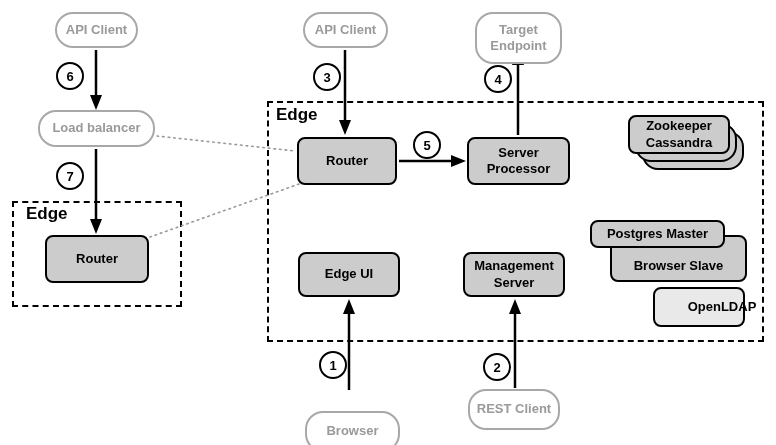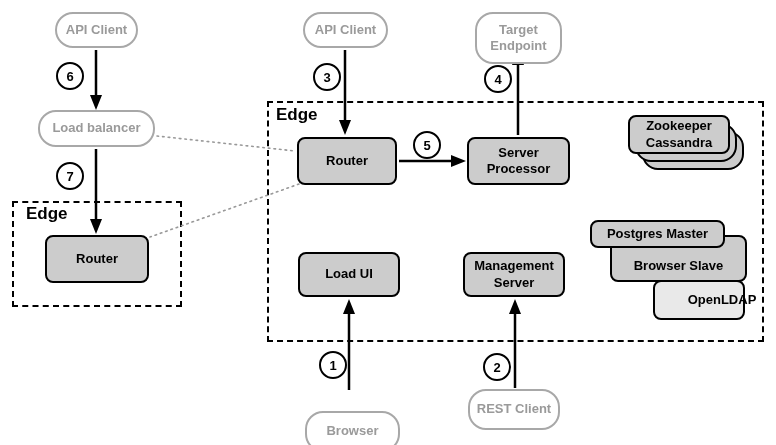--- a/index.html
+++ b/index.html
@@ -96,38 +96,38 @@
   <div class="box client" style="left:305px;top:392px;width:95px;height:41px;margin-top:19px;">Browser</div>
 
   <div class="box client" style="left:468px;top:389px;width:92px;height:41px;">REST Client</div>
 
   <div class="box" style="left:45px;top:235px;width:104px;height:48px;">Router</div>
 
   <div class="box" style="left:297px;top:137px;width:100px;height:48px;">Router</div>
 
   <div class="box" style="left:467px;top:137px;width:103px;height:48px;padding:0 10px;">Server Processor</div>
 
-  <div class="box" style="left:298px;top:252px;width:102px;height:45px;">Load UI</div>
+  <div class="box" style="left:298px;top:252px;width:102px;height:45px;">Edge UI</div>
 
   <div class="box" style="left:463px;top:252px;width:102px;height:45px;padding:0 20px;">Management Server</div>
 
   <div>
     <div class="stack-shadow" style="left:642px;top:131px;width:102px;height:39px;"></div>
     <div class="stack-shadow" style="left:635px;top:123px;width:102px;height:39px;"></div>
     <div class="box" style="left:628px;top:115px;width:102px;height:39px;flex-direction:column;">
       <span>Zookeeper</span>
       <span>Cassandra</span>
     </div>
   </div>
 
 
   <div class="box bottom-text" style="left:610px;top:235px;width:137px;height:47px;">Browser Slave</div>
   <div class="box" style="left:590px;top:220px;width:135px;height:28px;">Postgres Master</div>
 
-  <div class="box light" style="left:653px;top:280px;width:92px;height:40px;padding-left:46px;">OpenLDAP</div>
+  <div class="box light" style="left:653px;top:287px;width:92px;height:40px;padding-left:46px;">OpenLDAP</div>
 
   <div class="step" style="left:56px;top:62px;">6</div>
   <div class="step" style="left:56px;top:162px;">7</div>
   <div class="step" style="left:313px;top:63px;">3</div>
   <div class="step" style="left:413px;top:131px;">5</div>
   <div class="step" style="left:484px;top:65px;">4</div>
   <div class="step" style="left:319px;top:351px;">1</div>
   <div class="step" style="left:483px;top:353px;">2</div>
 
 </div>

